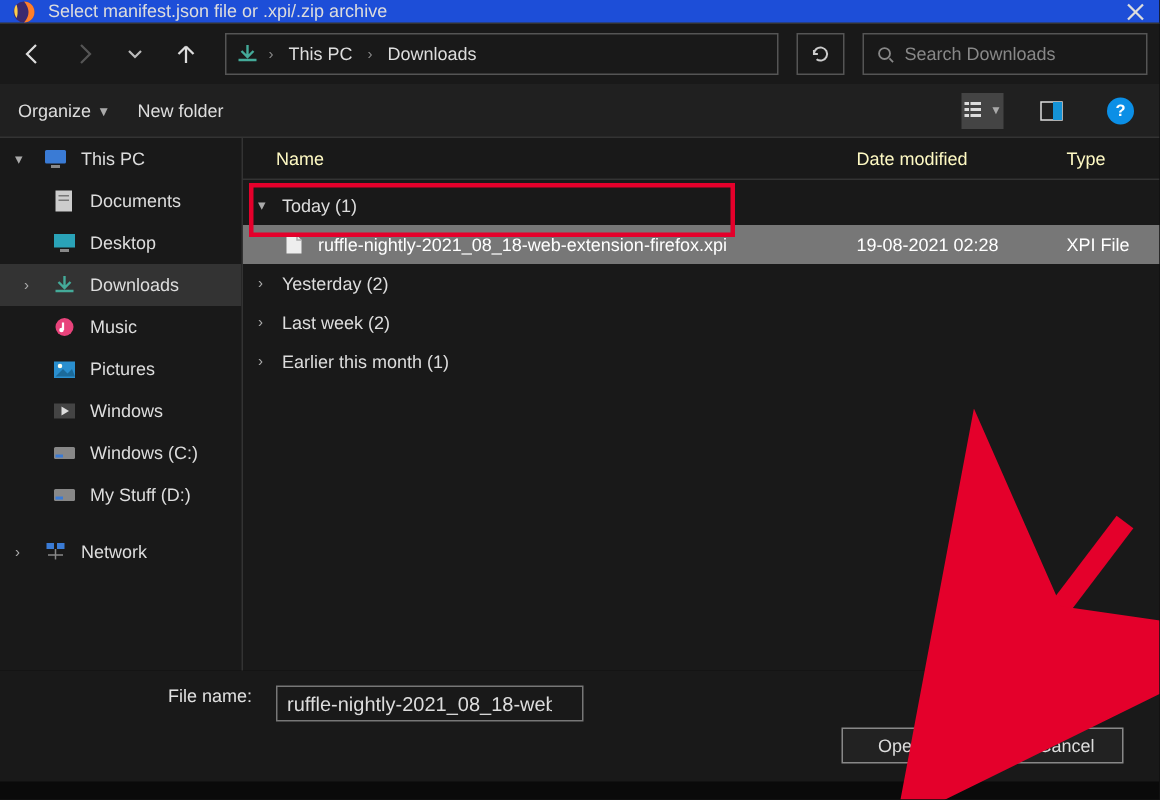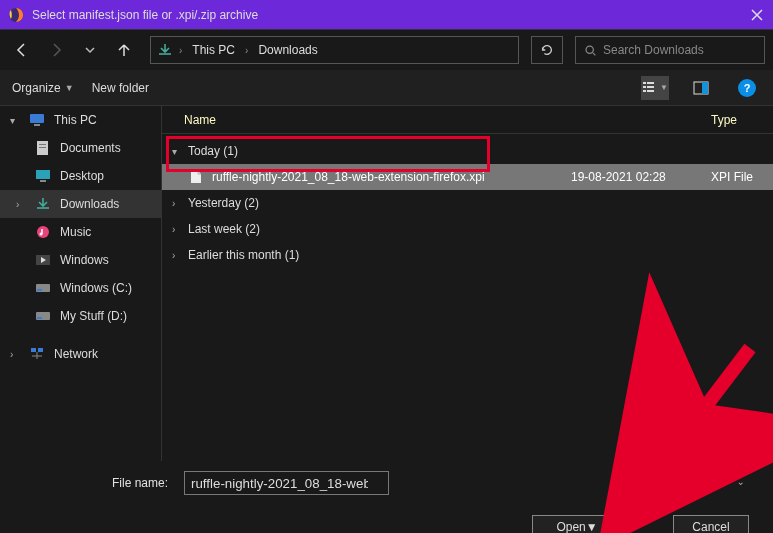--- a/index.html
+++ b/index.html
@@ -1,19 +1,19 @@
 <!DOCTYPE html>
 <html><head>
 <meta charset="utf-8">
 <style>
   * { box-sizing: border-box; margin: 0; padding: 0; font-family: "Segoe UI", Arial, sans-serif; }
   body { background: #0a0a0a; width: 773px; height: 533px; overflow: hidden; color: #e0e0e0; font-size: 12px; position: relative; }
 
   
-  .titlebar { height: 30px; background: #6d28d9; display: flex; align-items: center; padding: 0 8px; border-bottom: 1px solid #333; }
+  .titlebar { height: 16px; background: #1d4ed8; display: flex; align-items: flex-start; padding: 0 8px; border-bottom: 1px solid #333; }
   .titlebar .app-icon { width: 16px; height: 16px; margin-right: 8px; }
   .titlebar .title { flex: 1; color: #ddd; font-size: 12px; }
   .titlebar .close { width: 16px; height: 16px; display: flex; align-items: center; justify-content: center; cursor: pointer; }
 
   
   .navrow { height: 40px; background: #191919; display: flex; align-items: center; padding: 0 8px; gap: 6px; }
   .nav-btn { width: 28px; height: 28px; display: flex; align-items: center; justify-content: center; cursor: pointer; color: #bbb; }
   .nav-btn.disabled { color: #555; cursor: default; }
   .breadcrumb { flex: 1; height: 28px; background: #191919; border: 1px solid #555; display: flex; align-items: center; padding: 0 6px; gap: 4px; margin: 0 6px; }
   .breadcrumb .bc-icon { width: 16px; height: 16px; color: #4a9; }
@@ -53,28 +53,28 @@
   .file-row.selected { background: #777; color: #fff; }
   .file-row .icon-cell { width: 20px; display: flex; justify-content: center; margin-left: 24px; }
   .file-row .name-cell { flex: 1; padding-left: 6px; white-space: nowrap; overflow: hidden; text-overflow: ellipsis; }
   .file-row .date-cell { width: 140px; }
   .file-row .type-cell { width: 62px; }
   .highlight-box { position: absolute; border: 3px solid #e4002b; pointer-events: none; left: 4px; top: 30px; width: 324px; height: 36px; }
   .scroll-hint { position: absolute; right: 0; bottom: 0; width: 16px; height: 16px; display:flex; align-items:center; justify-content:center; color:#888; }
 
   
   .bottom { background: #191919; padding: 10px 14px 12px 14px; }
-  .filename-row { display: flex; align-items: center; gap: 10px; margin-bottom: 20px; }
+  .filename-row { display: flex; align-items: flex-start; gap: 10px; margin-bottom: 4px; }
   .filename-row .lbl { width: 160px; text-align: right; padding-right: 6px; }
   .filename-input { flex: 1; height: 24px; background: #191919; border: 1px solid #777; padding: 0 20px 0 6px; color: #ddd; outline: none; position: relative; }
   .filename-wrap { flex: 1; position: relative; margin-right: 8px; }
   .filename-wrap .dd { position: absolute; right: 6px; top: 5px; color: #aaa; font-size: 10px; pointer-events: none; }
   .buttons-row { display: flex; justify-content: flex-end; gap: 22px; padding-right: 10px; }
   .btn { height: 24px; border: 1px solid #888; background: #222; color: #ddd; display: flex; align-items: center; justify-content: center; cursor: pointer; font-size: 12px; }
-  .btn.cancel { width: 76px; margin-left: 29px; }
+  .btn.cancel { width: 76px; }
   .btn.open-wrap { display:flex; width: 90px; padding:0;}
 
   
   svg.arrow-overlay { position: absolute; top: 0; left: 0; pointer-events: none; }
 
   
   svg { display: block; }
 </style>
 </head>
 <body>
@@ -222,20 +222,30 @@
           <svg width="14" height="14" viewBox="0 0 14 14">
             <circle cx="7" cy="7" r="6" fill="#e8437b"></circle>
             <path d="M6 4 V9" stroke="#fff" stroke-width="1.5"></path>
             <circle cx="5" cy="9" r="1.5" fill="#fff"></circle>
           </svg>
         </span>
       <span>Music</span>
     </div>
     <div class="tree-item child">
       <span class="iconbox">
+          <svg width="16" height="13" viewBox="0 0 16 13">
+            <rect x="1" y="1" width="14" height="11" fill="#2a8fcf"></rect>
+            <circle cx="5" cy="4" r="1.5" fill="#ffe"></circle>
+            <path d="M2 11 L7 6 L10 9 L13 6 L15 11 Z" fill="#1b6a9a"></path>
+          </svg>
+        </span>
+      <span>Pictures</span>
+    </div>
+    <div class="tree-item child">
+      <span class="iconbox">
           <svg width="16" height="12" viewBox="0 0 16 12">
             <rect x="1" y="1" width="14" height="10" fill="#444"></rect>
             <path d="M6 3 L11 6 L6 9 Z" fill="#ddd"></path>
           </svg>
         </span>
       <span>Windows</span>
     </div>
     <div class="tree-item child">
       <span class="iconbox">
           <svg width="16" height="10" viewBox="0 0 16 10">
@@ -264,20 +274,21 @@
             <path d="M3 9 H13 M8 5 V12" stroke="#888"></path>
           </svg>
         </span>
       <span>Network</span>
     </div>
   </div>
 
   <div class="content">
     <div class="columns">
       <div class="col-name">Name</div>
+      <div class="col-date">Date modified</div>
       <div class="col-type">Type</div>
     </div>
     <div class="filelist">
       <div class="group">
         <span class="chev">▾</span>
         <span>Today (1)</span>
       </div>
       <div class="file-row selected">
         <span class="icon-cell">
           <svg width="12" height="14" viewBox="0 0 12 14">

